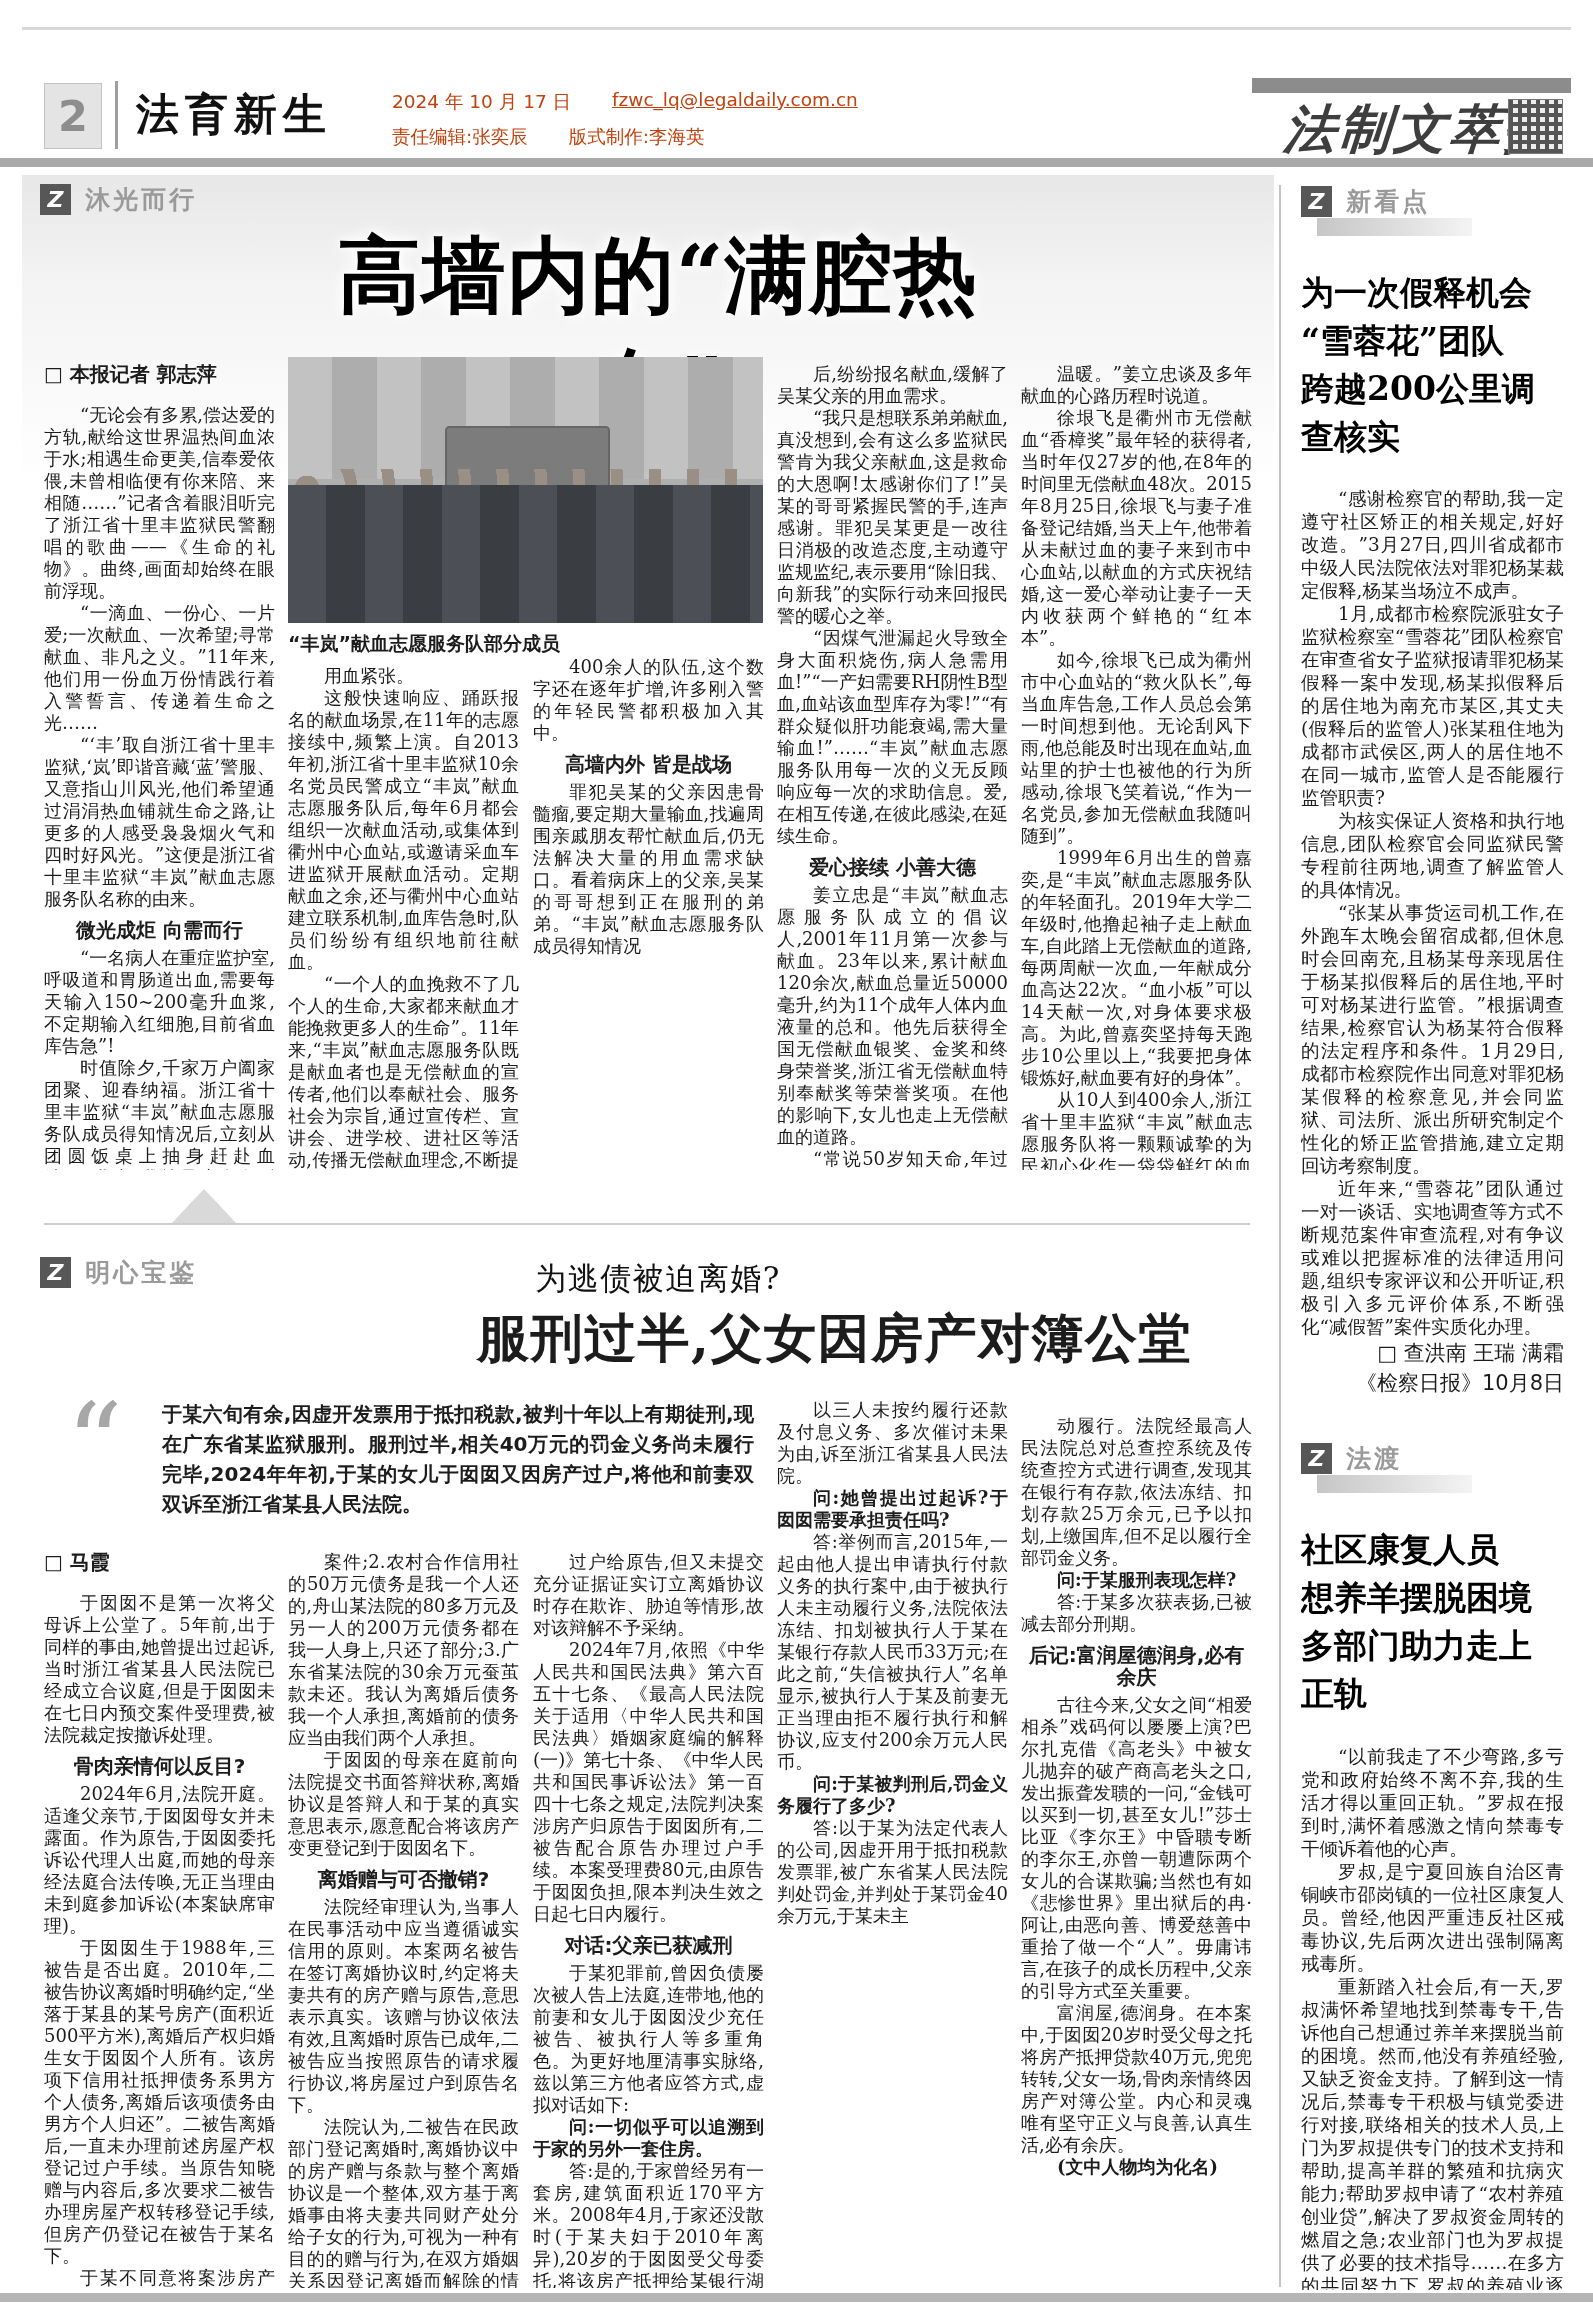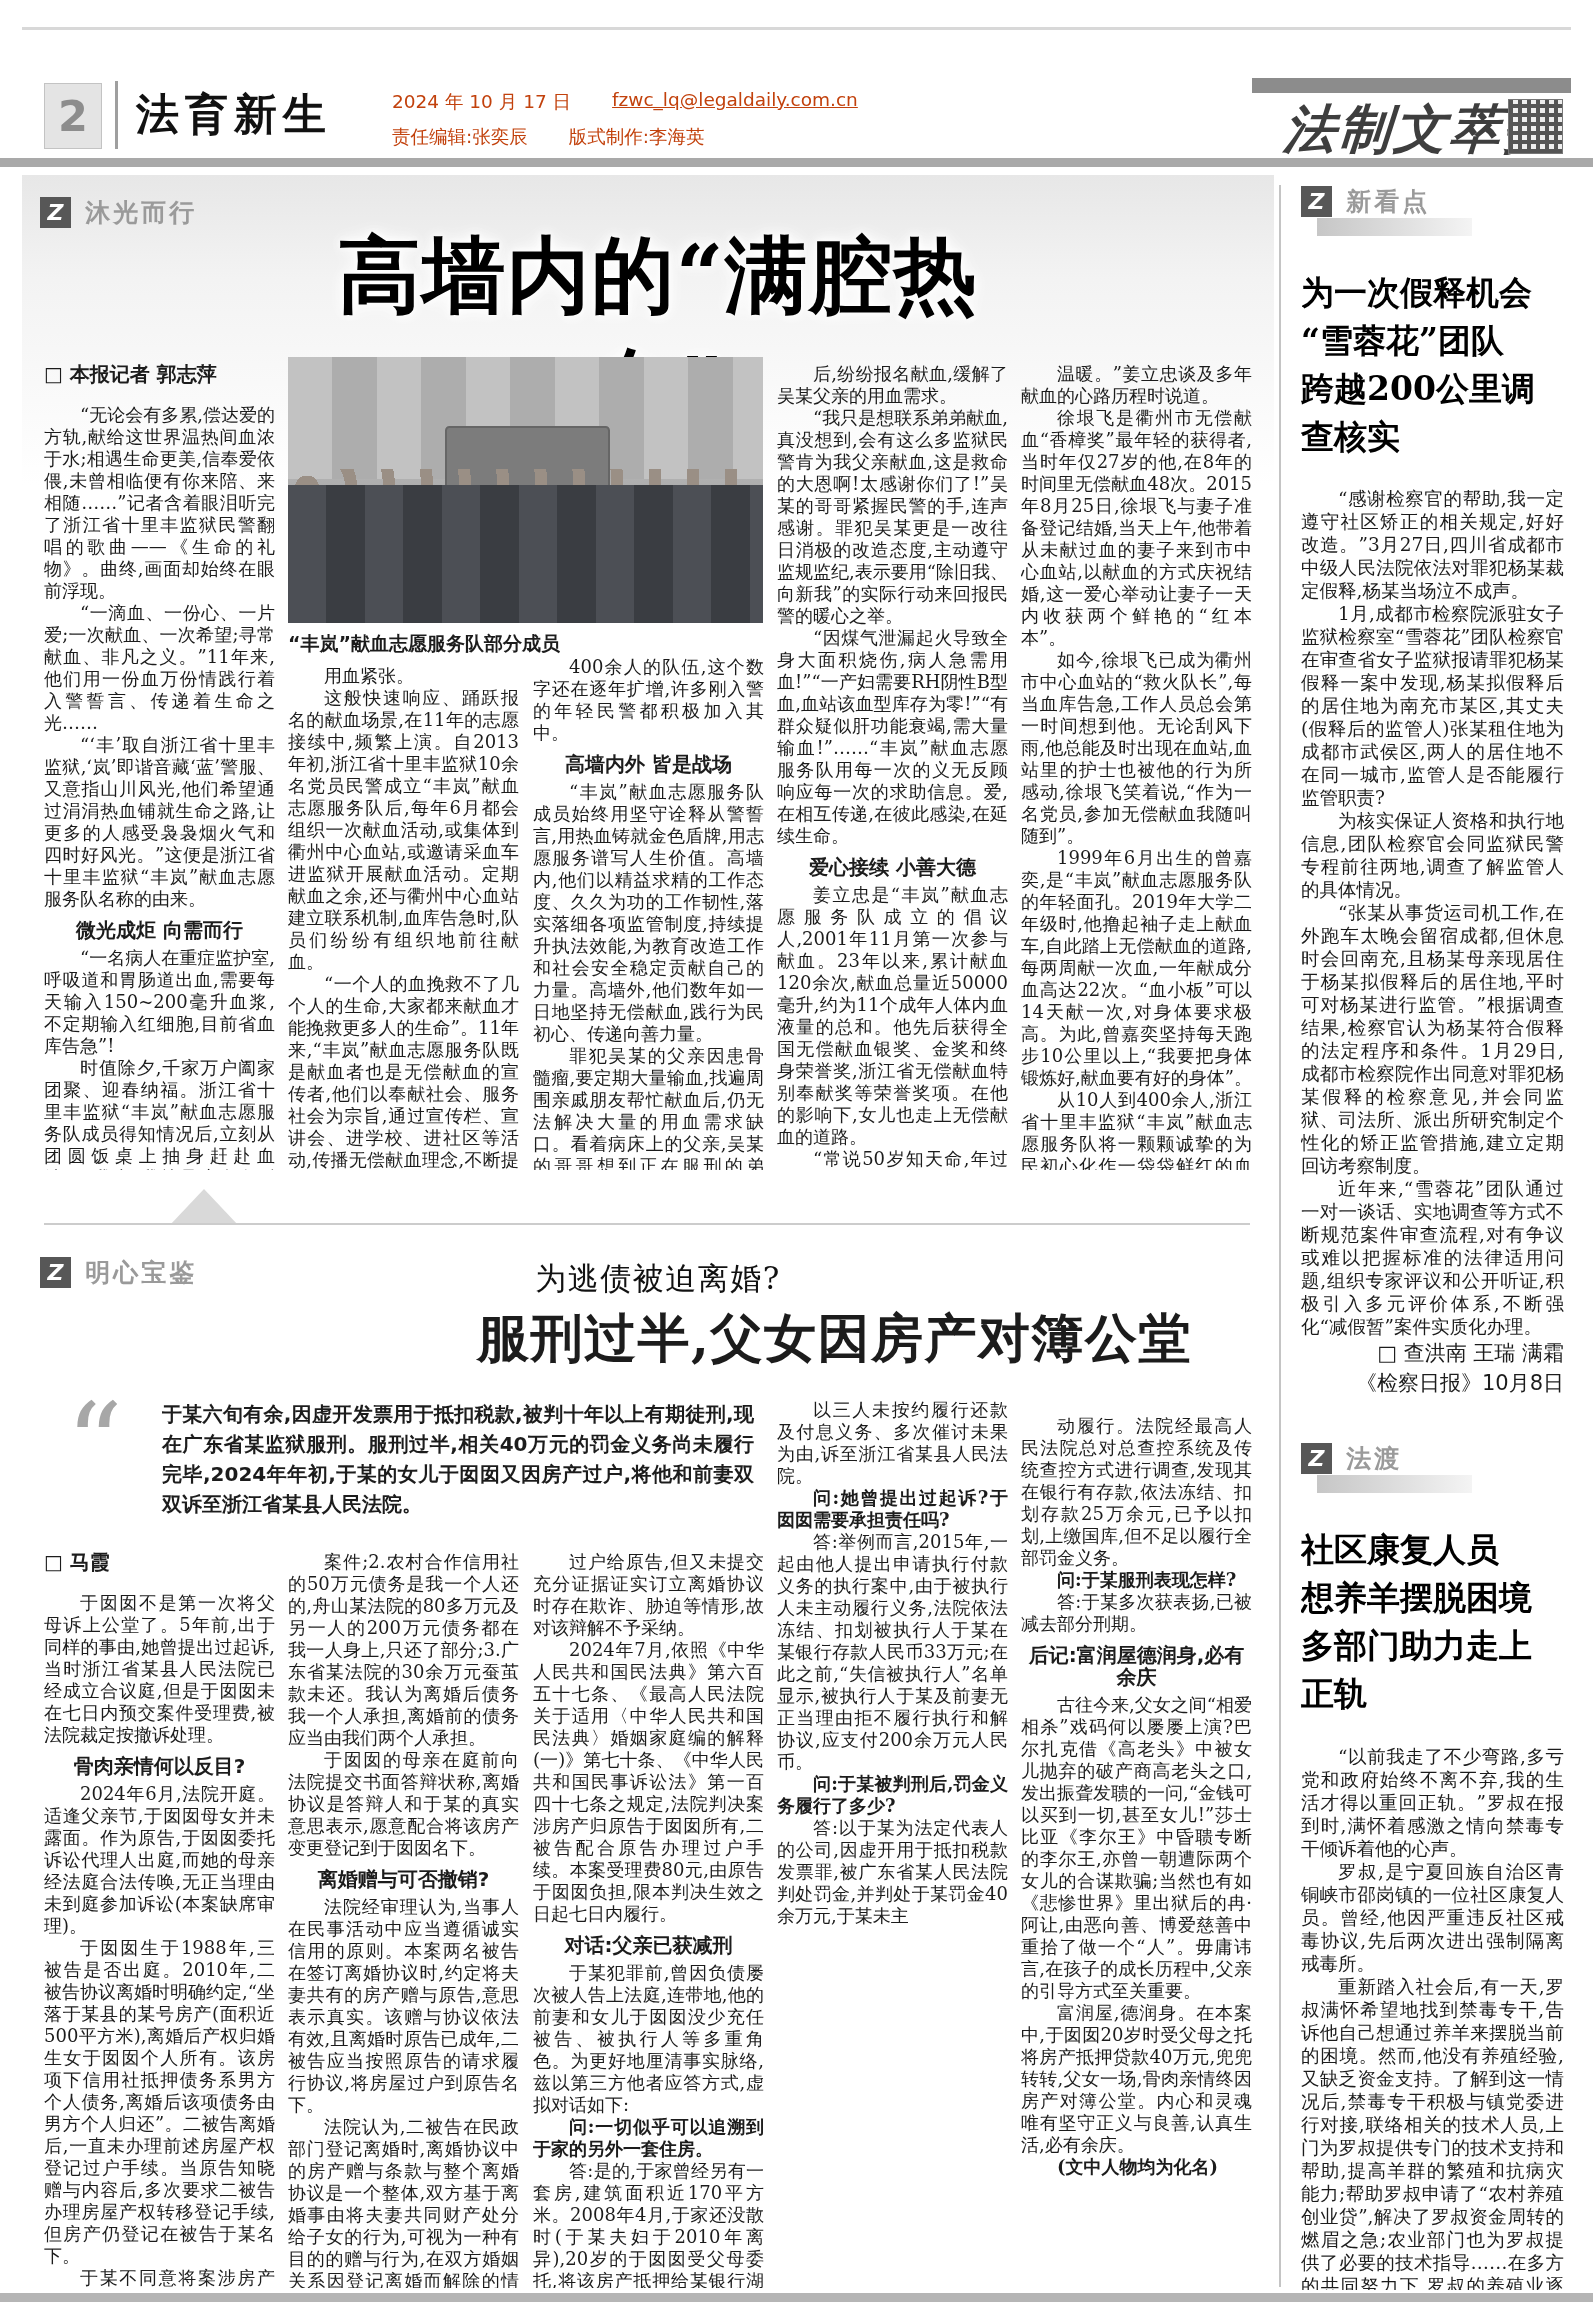--- a/index.html
+++ b/index.html
@@ -32,21 +32,21 @@
           line-height:31px;font-family:"DejaVu Sans","Liberation Sans",sans-serif;font-weight:900;font-size:22px;
           font-style:italic;margin-right:10.4px;vertical-align:middle;}
   .sec-label{font-family:"DejaVu Sans","Liberation Sans",sans-serif;font-size:25px;font-weight:bold;
              color:#9a9a9a;letter-spacing:3px;vertical-align:middle;}
   .label-bar{display:inline-block;vertical-align:middle;height:18px;width:252px;margin-left:16.3px;
              background:linear-gradient(90deg,#c6c6c6,#f4f4f4);}
 
   
   #lead{position:absolute;left:22px;top:175px;width:1252px;height:1045px;
         background:linear-gradient(180deg,#e7e7e7 0,#f3f3f3 104px,#ffffff 311px);}
-  #lead-label{position:absolute;left:18px;top:21px;}
+  #lead-label{position:absolute;left:18px;top:8px;}
   #lead-headline{position:absolute;left:266px;top:46px;width:740px;text-align:center;
         font-size:83px;font-weight:900;letter-spacing:1.5px;color:#000;
         text-shadow:0 0 7.4px #fff,0 0 13.3px #fff,0 0 19px #fff;}
   .col{position:absolute;font-size:18px;line-height:22px;overflow:hidden;text-align:justify;}
   #l-col1{left:22px;top:188px;width:231px;height:807px;}
   #l-col2{left:266px;top:490px;width:231px;height:505px;}
   #l-col3{left:511px;top:481px;width:231px;height:514px;}
   #l-col4{left:755px;top:188px;width:231px;height:807px;}
   #l-col5{left:999px;top:188px;width:231px;height:807px;}
   .byline{font-family:"DejaVu Sans","Liberation Sans",sans-serif;font-weight:bold;font-size:20px;margin:0 0 19px;}
@@ -159,21 +159,20 @@
         <div>
           <p class="blk-p">用血紧张。</p>
           <p class="blk-p">这般快速响应、踊跃报名的献血场景,在11年的志愿接续中,频繁上演。自2013年初,浙江省十里丰监狱10余名党员民警成立“丰岚”献血志愿服务队后,每年6月都会组织一次献血活动,或集体到衢州中心血站,或邀请采血车进监狱开展献血活动。定期献血之余,还与衢州中心血站建立联系机制,血库告急时,队员们纷纷有组织地前往献血。</p>
           <p class="blk-p">“一个人的血挽救不了几个人的生命,大家都来献血才能挽救更多人的生命”。11年来,“丰岚”献血志愿服务队既是献血者也是无偿献血的宣传者,他们以奉献社会、服务社会为宗旨,通过宣传栏、宣讲会、进学校、进社区等活动,传播无偿献血理念,不断提高人们对献血的认识和重视程度。目前,志愿服务队已壮大为</p>
         </div>
       </div>
     <div class="col" id="l-col3">
         <div>
           <p class="blk-p">400余人的队伍,这个数字还在逐年扩增,许多刚入警的年轻民警都积极加入其中。</p>
           <h4 class="blk-h">高墙内外 皆是战场</h4>
-          <p class="blk-p">“丰岚”献血志愿服务队成员始终用坚守诠释从警誓言,用热血铸就金色盾牌,用志愿服务谱写人生价值。高墙内,他们以精益求精的工作态度、久久为功的工作韧性,落实落细各项监管制度,持续提升执法效能,为教育改造工作和社会安全稳定贡献自己的力量。高墙外,他们数年如一日地坚持无偿献血,践行为民初心、传递向善力量。</p>
           <p class="blk-p">罪犯吴某的父亲因患骨髓瘤,要定期大量输血,找遍周围亲戚朋友帮忙献血后,仍无法解决大量的用血需求缺口。看着病床上的父亲,吴某的哥哥想到正在服刑的弟弟。“丰岚”献血志愿服务队成员得知情况</p>
         </div>
       </div>
     <div class="col" id="l-col4">
         <div>
           <p class="blk-p">后,纷纷报名献血,缓解了吴某父亲的用血需求。</p>
           <p class="blk-p">“我只是想联系弟弟献血,真没想到,会有这么多监狱民警肯为我父亲献血,这是救命的大恩啊!太感谢你们了!”吴某的哥哥紧握民警的手,连声感谢。罪犯吴某更是一改往日消极的改造态度,主动遵守监规监纪,表示要用“除旧我、向新我”的实际行动来回报民警的暖心之举。</p>
           <p class="blk-p">“因煤气泄漏起火导致全身大面积烧伤,病人急需用血!”“一产妇需要RH阴性B型血,血站该血型库存为零!”“有群众疑似肝功能衰竭,需大量输血!”……“丰岚”献血志愿服务队用每一次的义无反顾响应每一次的求助信息。爱,在相互传递,在彼此感染,在延续生命。</p>
           <h4 class="blk-h">爱心接续 小善大德</h4>
           <p class="blk-p">姜立忠是“丰岚”献血志愿服务队成立的倡议人,2001年11月第一次参与献血。23年以来,累计献血120余次,献血总量近50000毫升,约为11个成年人体内血液量的总和。他先后获得全国无偿献血银奖、金奖和终身荣誉奖,浙江省无偿献血特别奉献奖等荣誉奖项。在他的影响下,女儿也走上无偿献血的道路。</p>

